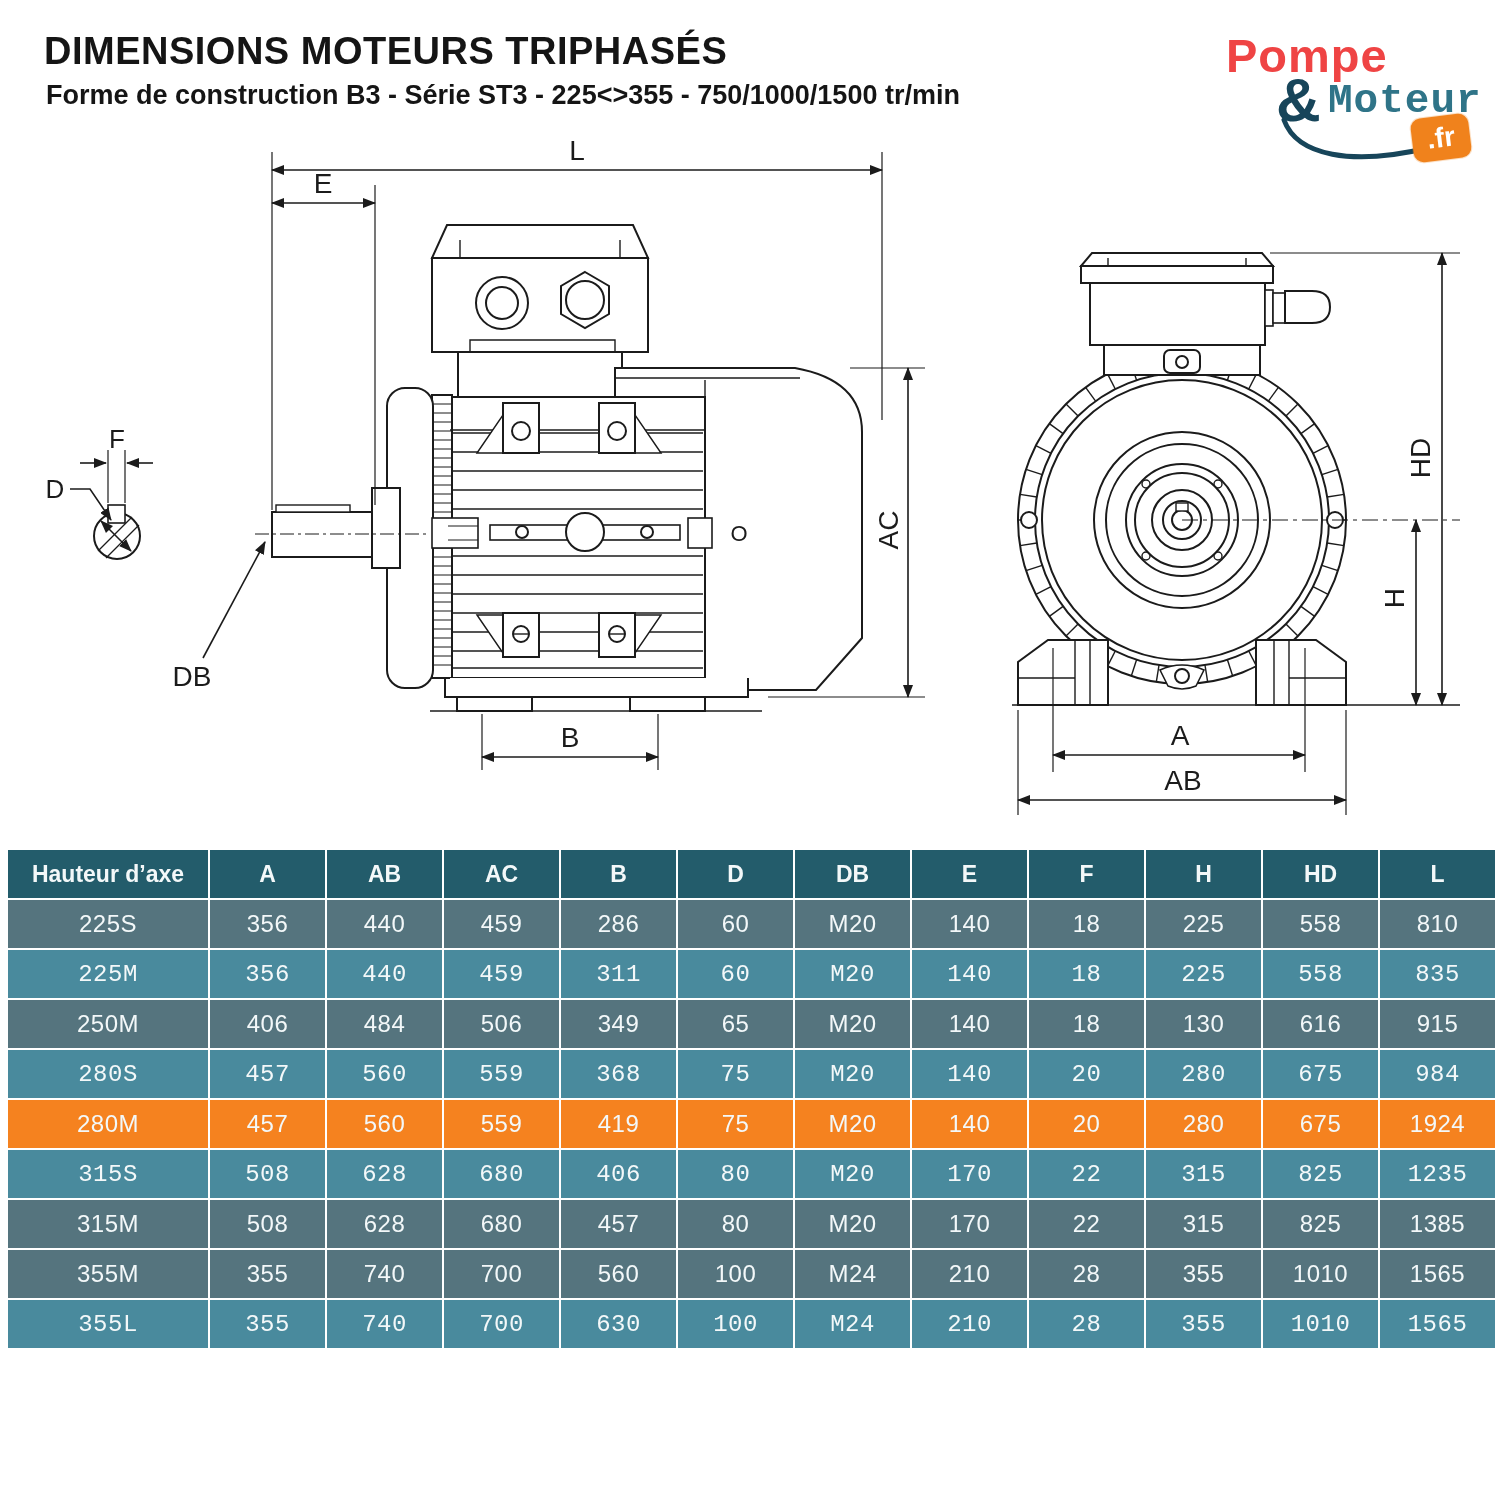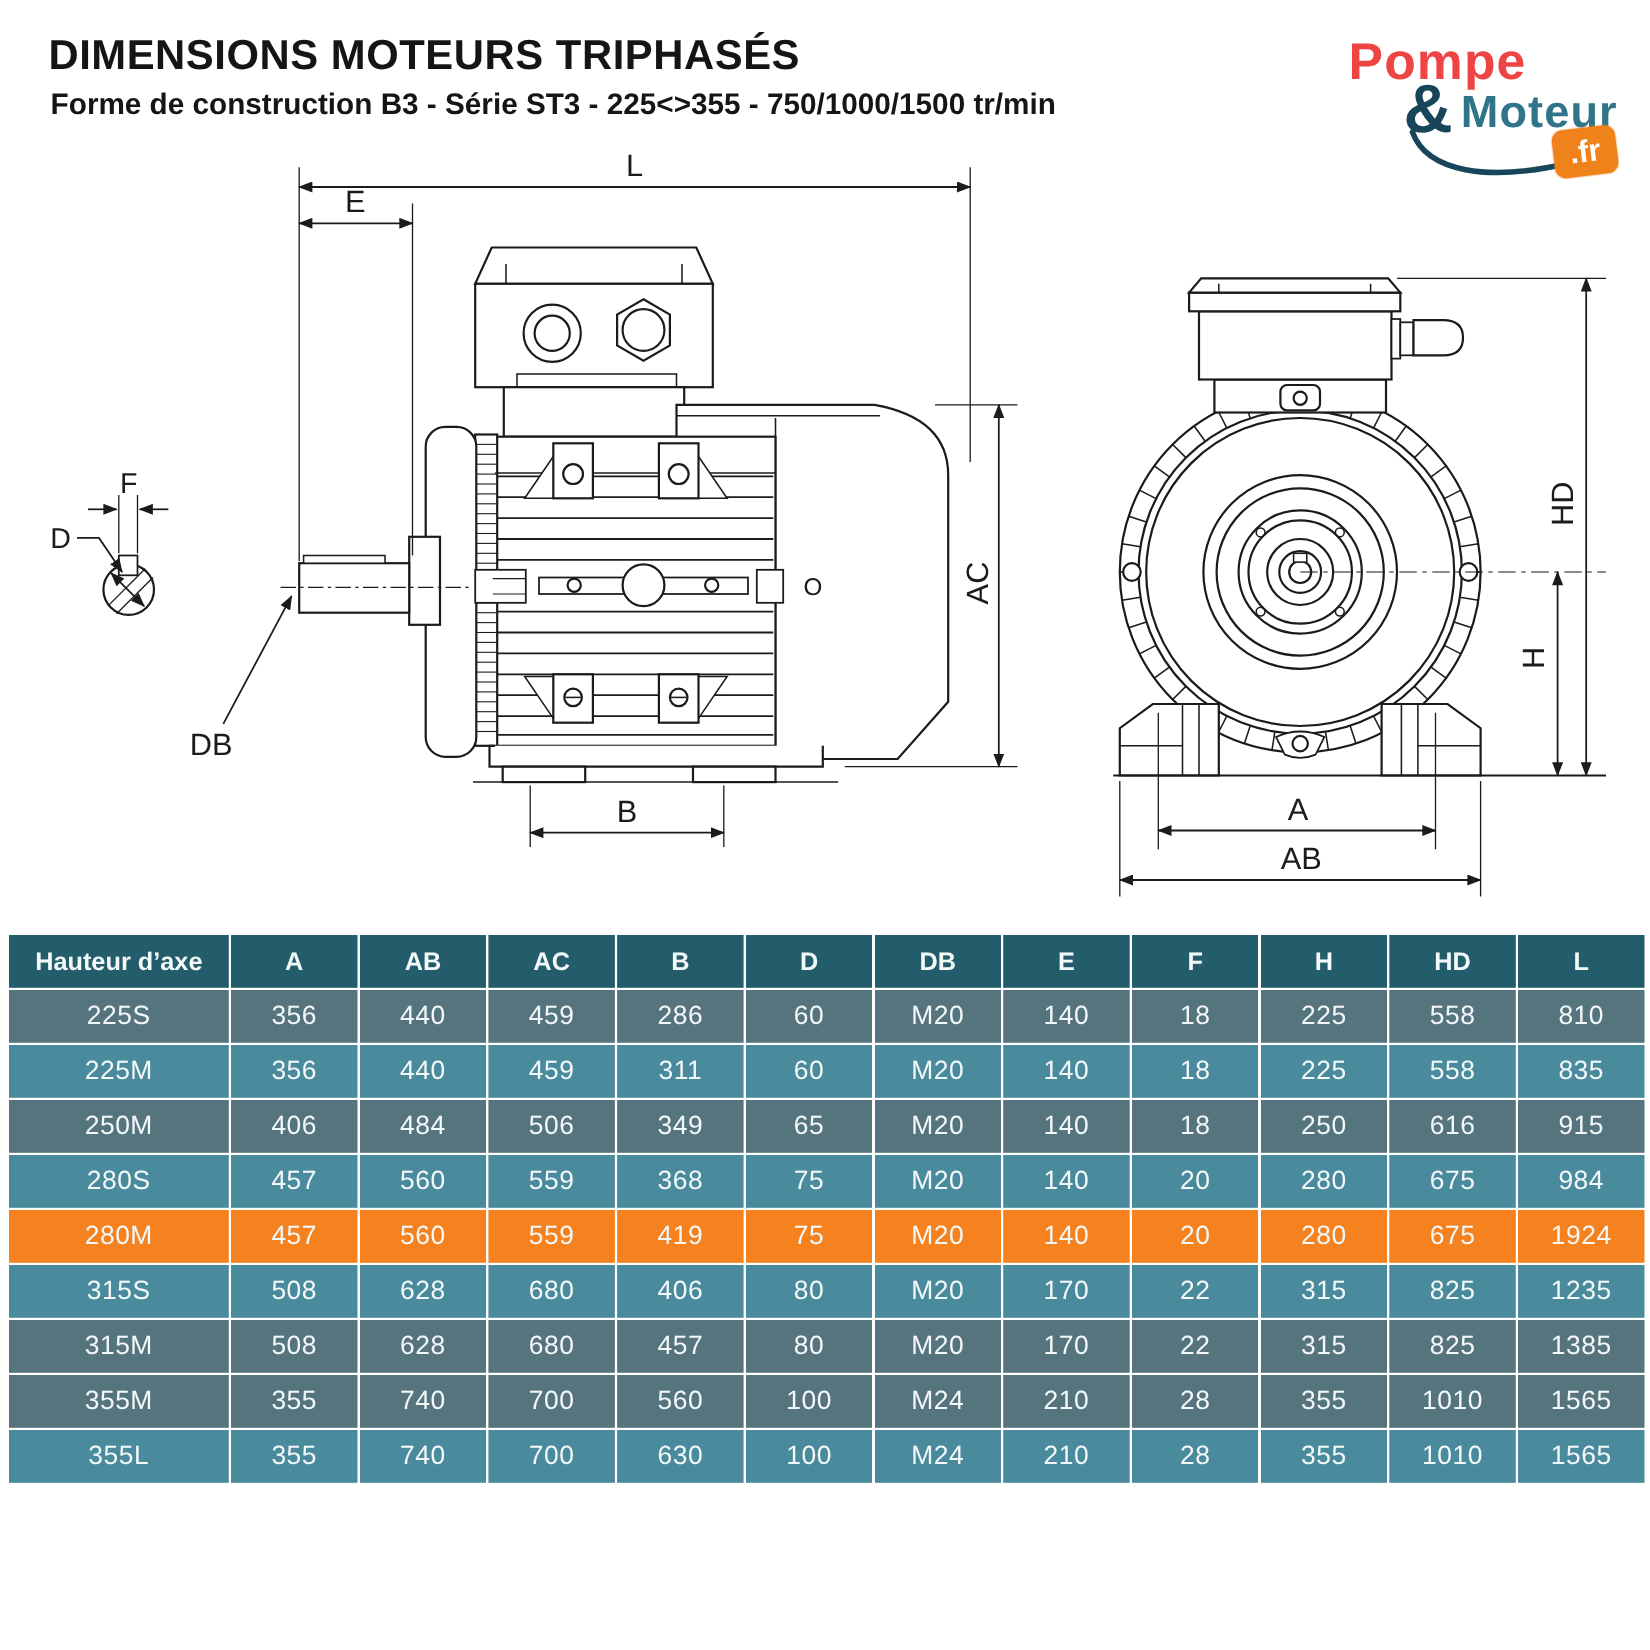--- a/index.html
+++ b/index.html
@@ -6,37 +6,37 @@
   .page{position:relative;width:1500px;height:1500px;background:#fff;overflow:hidden;
         font-family:"Liberation Sans", sans-serif;color:#151515;}
   .title{position:absolute;left:44px;top:30px;font-size:38px;font-weight:800;
          letter-spacing:.5px;white-space:nowrap;}
   .subtitle{position:absolute;left:46px;top:80px;font-size:27px;font-weight:600;white-space:nowrap;text-align:right;}
 
   
   .logo{position:absolute;left:1222px;top:28px;width:256px;height:142px;}
   .logo-pompe{position:absolute;left:4px;top:0px;font-size:47px;font-weight:700;color:#ef4444;letter-spacing:1px;}
   .logo-amp{position:absolute;left:54px;top:36px;font-size:62px;font-weight:700;color:#17455A;}
-  .logo-moteur{position:absolute;left:106px;top:50px;font-size:41px;font-weight:700;color:#2F7488;letter-spacing:1px;}
+  .logo-moteur{position:absolute;left:106px;top:50px;font-size:41px;font-weight:700;color:#2F7488;letter-spacing:1px;font-family:Liberation Mono, monospace;}
   .logo-swoosh{position:absolute;left:0;top:0;width:256px;height:142px;}
   .logo-fr{position:absolute;left:190px;top:88px;width:58px;height:44px;background:#F0821C;
            border-radius:10px;transform:rotate(-7deg);color:#fff;font-size:28px;font-weight:700;
            display:flex;align-items:center;justify-content:center;box-shadow:0 0 0 1px rgba(240,130,28,.25);}
 
   .drawing{position:absolute;left:0;top:0;width:1500px;height:845px;}
 
   
   table.dim{position:absolute;left:6px;top:848px;width:1489px;border-collapse:collapse;
             table-layout:fixed;}
   table.dim th, table.dim td{border:2px solid #fff;text-align:center;vertical-align:middle;
             height:46px;color:#F3F8F9;overflow:hidden;}
   table.dim th{background:#235C6B;font-size:23px;font-weight:700;}
   table.dim td{font-size:24px;font-weight:400;letter-spacing:.5px;}
   tr.muted td{background:#55747E;}
-  tr.bright td{background:#498A9D;}
+  tr.bright td{background:#498A9D;font-family:Liberation Mono, monospace;}
   tr.highlight td{background:#F5821F;}
 </style>
 </head>
 <body>
 
 <div class="page">
 
   <div class="title">DIMENSIONS MOTEURS TRIPHASÉS</div>
   <div class="subtitle">Forme de construction B3 - Série ST3 - 225&lt;&gt;355 - 750/1000/1500 tr/min</div>
 
@@ -378,21 +378,21 @@
         <tr class="muted">
           <td>250M</td>
           <td>406</td>
           <td>484</td>
           <td>506</td>
           <td>349</td>
           <td>65</td>
           <td>M20</td>
           <td>140</td>
           <td>18</td>
-          <td>250</td>
+          <td>130</td>
           <td>616</td>
           <td>915</td>
         </tr>
         <tr class="bright">
           <td>280S</td>
           <td>457</td>
           <td>560</td>
           <td>559</td>
           <td>368</td>
           <td>75</td>

